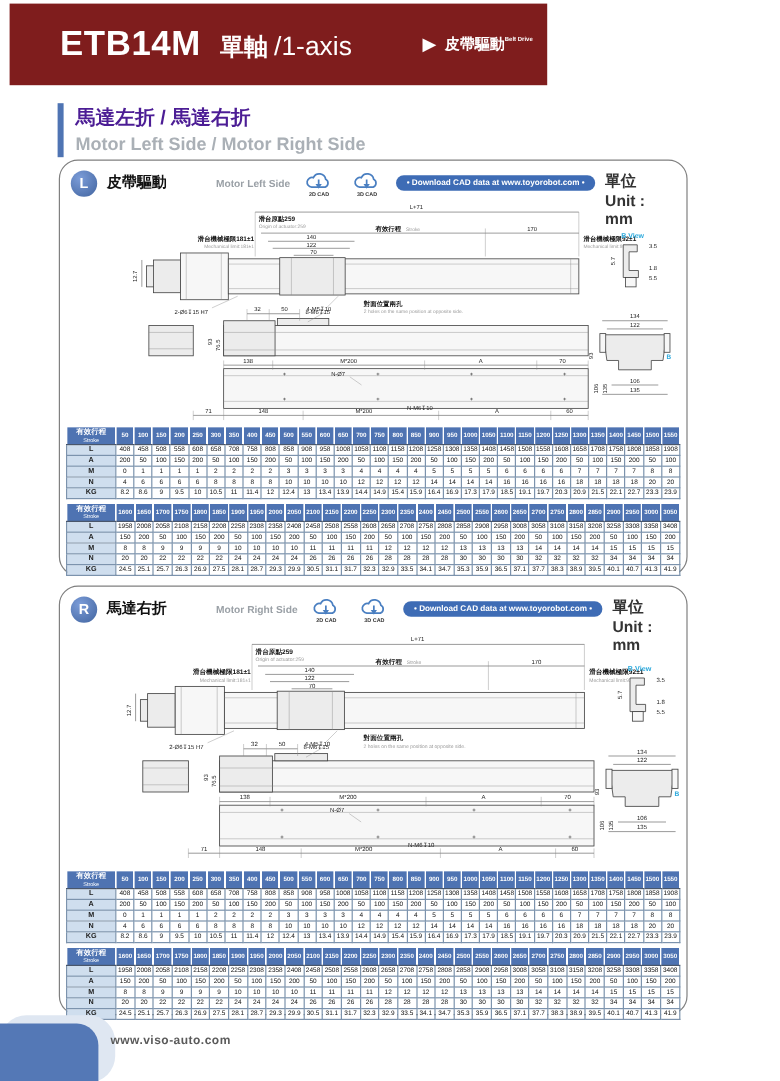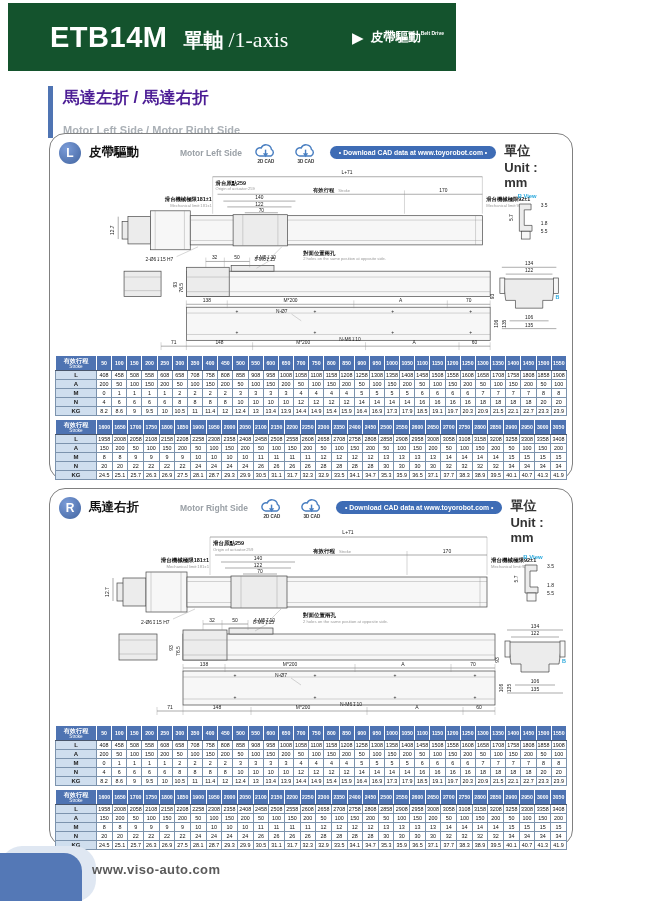--- a/index.html
+++ b/index.html
@@ -1,35 +1,35 @@
 <!DOCTYPE html>
 <html><head>
 <meta charset="utf-8">
 <style>
   html,body{margin:0;padding:0;background:#fff;}
   .page{position:relative;width:650px;height:901px;background:#fff;overflow:hidden;
         font-family:"Liberation Sans","DejaVu Sans",sans-serif;color:#222;}
 
   
-  .hdr{position:absolute;left:8px;top:3px;width:448px;height:68px;background:#14532d;
+  .hdr{position:absolute;left:8px;top:3px;width:448px;height:68px;background:#7f1d1d;
        display:flex;align-items:center;}
   .hdr-title{display:flex;align-items:baseline;padding-left:42px;color:#fff;}
   .hdr-model{font-size:29px;font-weight:bold;letter-spacing:.5px;}
   .hdr-axis-zh{font-size:20px;font-weight:bold;margin-left:16px;text-align:right;}
-  .hdr-axis-en{font-size:22px;font-weight:400;margin-left:5px;font-family:Liberation Serif, serif;}
+  .hdr-axis-en{font-size:22px;font-weight:400;margin-left:5px;}
   .drive{position:absolute;right:8px;top:0;height:68px;display:flex;align-items:center;gap:7px;padding-right:4px;}
   .drive-tri{color:#fff;font-size:15px;line-height:1;}
   .drive-txt{display:flex;flex-direction:row;color:#fff;}
   .drive-zh{font-size:12.5px;font-weight:bold;}
   .drive-en{font-size:5px;font-weight:bold;margin-top:1px;}
 
   
   .sect{position:absolute;left:48px;top:86px;border-left:5px solid #4f74b3;padding:1px 0 2px 10px;}
   .sect-zh{font-size:16.5px;font-weight:bold;color:#4c1d95;}
-  .sect-en{font-size:11px;font-weight:bold;color:#aab0b6;margin-top:15px;}
+  .sect-en{font-size:15px;font-weight:bold;color:#aab0b6;margin-top:3px;}
 
   
   .panel{position:absolute;left:49px;width:524px;border:1.5px solid #808080;border-radius:16px;
          box-sizing:border-box;padding:5px 5px 4px 5px;background:#fff;}
   #panel-l{top:133px;height:347px;}
   #panel-r{top:488px;height:358px;}
   .panel-header{display:flex;align-items:center;gap:8px;height:27px;padding:0 4px;}
   .badge{width:22px;height:22px;border-radius:50%;background:radial-gradient(circle at 35% 30%,#7b9cd8,#41649f);
          color:#fff;font-size:12px;font-weight:bold;display:flex;align-items:center;justify-content:center;flex:0 0 auto;}
   .ptitle{display:flex;align-items:baseline;gap:5px;white-space:nowrap;}
@@ -67,21 +67,21 @@
                                   border-bottom-color:#49566b;height:14px;line-height:normal;}
   .stroke-table td.corner{width:40px;}
   .corner .czh{font-size:6.2px;font-weight:bold;line-height:7px;margin-top:1px;}
   .corner .cen{font-size:4.6px;font-weight:normal;line-height:5.5px;}
   .stroke-table td.colhead{font-size:5.2px;vertical-align:middle;}
   .stroke-table td.rowlabel{background:#cfdeee;font-weight:bold;font-size:6px;color:#222;}
 
   
   .footer-glow{position:absolute;left:0;top:846px;width:96px;height:56px;background:#dfe7f2;border-radius:22px;}
   .footer-block{position:absolute;left:0;top:853px;width:82px;height:48px;background:#5478b6;border-top-right-radius:18px;}
-  .footer-url{position:absolute;left:92px;top:862px;font-size:13px;font-weight:bold;color:#5a5a5a;letter-spacing:.4px;}
+  .footer-url{position:absolute;left:92px;top:862px;font-size:10px;font-weight:bold;color:#5a5a5a;letter-spacing:.4px;}
 </style>
 </head>
 <body>
 
 <div class="page">
 
   <div class="hdr">
     <div class="hdr-title">
       <span class="hdr-model">ETB14M</span>
       <span class="hdr-axis-zh">單軸</span>

